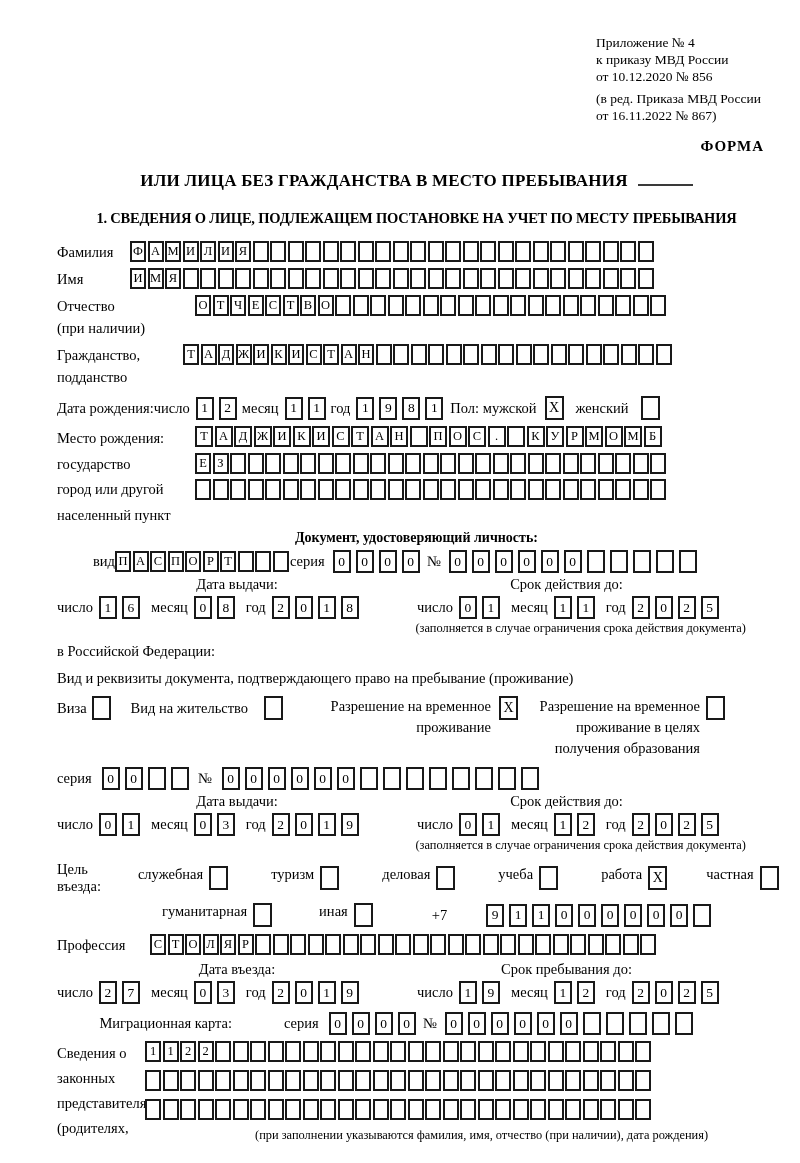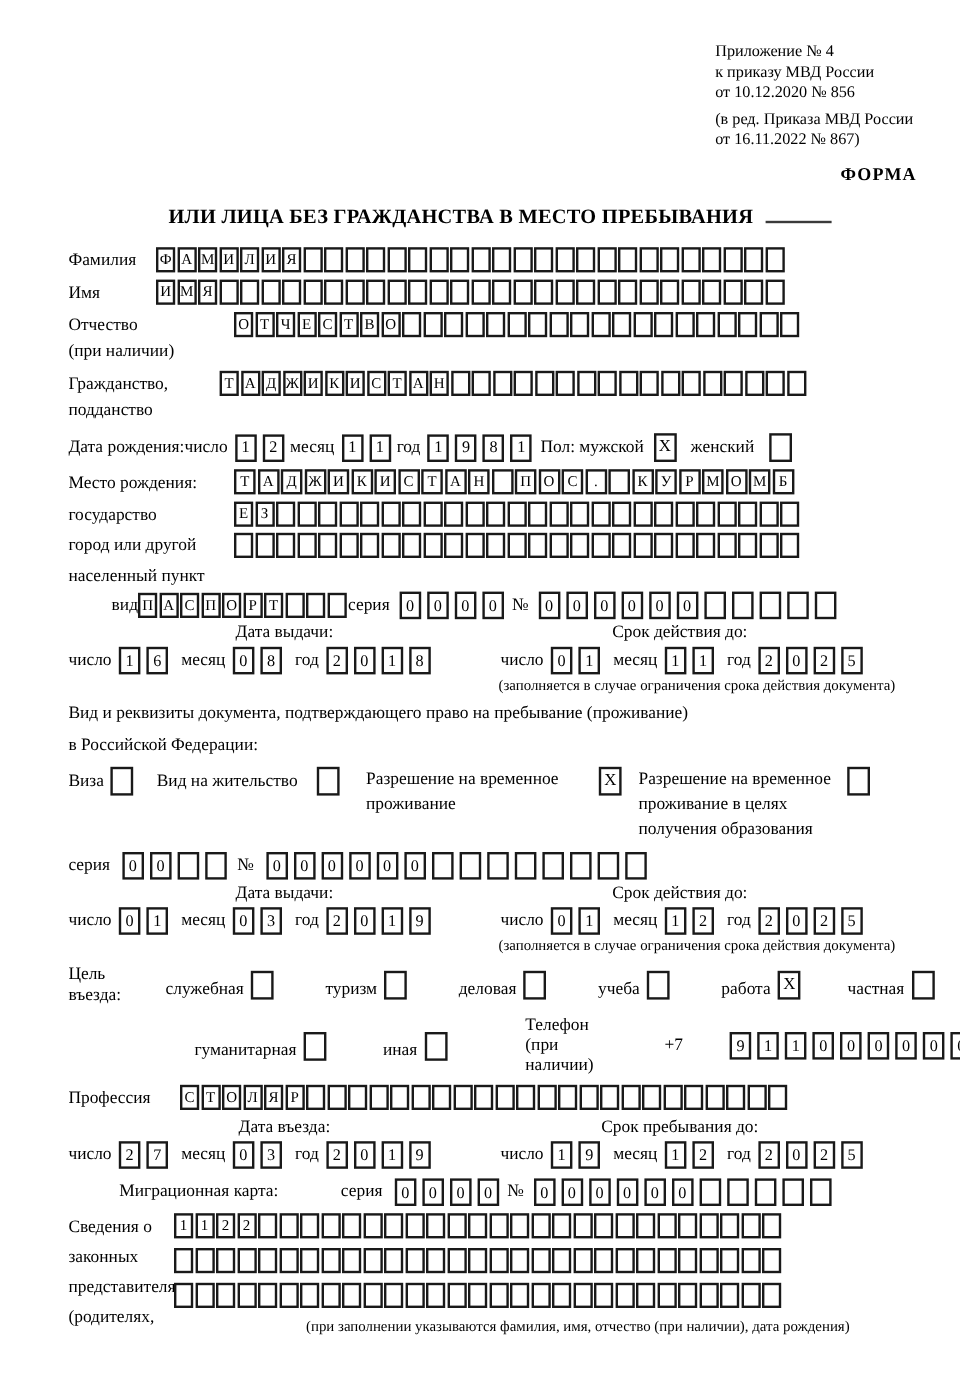--- a/index.html
+++ b/index.html
@@ -60,26 +60,26 @@
   .dates-col-r .dates-caption { padding-right:60px; }
   .dates-line { display:flex; align-items:center; font-size:14.5px; }
   .dates-line .word { margin-right:6px; }
   .dates-line .word2 { margin:0 6px; }
   .note { font-size:12.4px; text-align:right; padding-right:30px; margin-top:2px; }
 
   .plain-line { font-size:14.5px; line-height:23px; margin-top:4px; }
 
   
   .opts-row { display:flex; align-items:flex-start; margin-top:6px; font-size:14.5px; }
-  .optcol { text-align:left; line-height:21px; }
+  .optcol { text-align:right; line-height:21px; }
   .opt-label-inline { line-height:24px; }
 
   
   .purpose-row { display:flex; align-items:center; font-size:14.5px; margin-top:8px;gap:31px; }
-  .opt { display:inline-flex; align-items:flex-end; }
+  .opt { display:inline-flex; align-items:flex-start; }
   .opt .opt-label { margin-right:6px; }
 
   
   .reps-row { display:flex; align-items:flex-start; margin-top:6px; }
   .reps-labels { width:88px; font-size:14.5px; line-height:25px; flex:none; }
   .reps-strips .strip { margin-bottom:8px; }
   .reps-note { font-size:12.4px; text-align:center; margin-left:110px; margin-top:2px; }
 </style>
 </head>
 <body>
@@ -94,20 +94,21 @@
     <div>от 16.11.2022 № 867)</div>
   </div>
   <div class="forma">ФОРМА</div>
 
   <div class="title">
     <div>
       <span>ИЛИ ЛИЦА БЕЗ ГРАЖДАНСТВА В МЕСТО ПРЕБЫВАНИЯ</span><span class="blank"></span>
     </div>
   </div>
 
+  <div class="sec-heading">1. СВЕДЕНИЯ О ЛИЦЕ, ПОДЛЕЖАЩЕМ ПОСТАНОВКЕ НА УЧЕТ ПО МЕСТУ ПРЕБЫВАНИЯ</div>
 
   <div class="fields">
 
     <div class="frow">
       <div class="flabel w73">Фамилия</div>
       <div class="strip">
           <span class="cell">Ф</span>
           <span class="cell">А</span>
           <span class="cell">М</span>
           <span class="cell">И</span>
@@ -366,20 +367,21 @@
             <span class="cell"></span>
             <span class="cell"></span>
             <span class="cell"></span>
             <span class="cell"></span>
             <span class="cell"></span>
             <span class="cell"></span>
           </div>
       </div>
     </div>
 
+    <div class="doc-heading">Документ, удостоверяющий личность:</div>
 
     <div class="inline-row">
       <span class="w58">вид</span>
       <span class="strip">
           <span class="cell">П</span>
           <span class="cell">А</span>
           <span class="cell">С</span>
           <span class="cell">П</span>
           <span class="cell">О</span>
           <span class="cell">Р</span>
@@ -452,22 +454,22 @@
               <span class="cell">2</span>
               <span class="cell">0</span>
               <span class="cell">2</span>
               <span class="cell">5</span>
             </span>
         </div>
       </div>
     </div>
     <div class="note">(заполняется в случае ограничения срока действия документа)</div>
 
+    <div class="plain-line">в Российской Федерации:</div>
     <div class="plain-line">Вид и реквизиты документа, подтверждающего право на пребывание (проживание)</div>
-    <div class="plain-line">в Российской Федерации:</div>
 
     <div class="opts-row">
       <span class="opt-label-inline">Виза</span>
       <span class="cbox" style="margin-left:5px;">
           <span class="cell"></span>
         </span>
       <span class="opt-label-inline" style="margin-left:20px;">Вид на жительство</span>
       <span class="cbox" style="margin-left:16px;">
           <span class="cell"></span>
         </span>
@@ -615,21 +617,20 @@
         <span class="cbox">
             <span class="cell"></span>
           </span>
       </span>
       <span class="opt gap16">
         <span class="opt-label">иная</span>
         <span class="cbox">
             <span class="cell"></span>
           </span>
       </span>
-      <span style="margin-left:34px;">Телефон (при наличии)</span>
       <span style="margin-left:28px;">+7</span>
       <span class="dstrip gap8">
           <span class="cell">9</span>
           <span class="cell">1</span>
           <span class="cell">1</span>
           <span class="cell">0</span>
           <span class="cell">0</span>
           <span class="cell">0</span>
           <span class="cell">0</span>
           <span class="cell">0</span>

